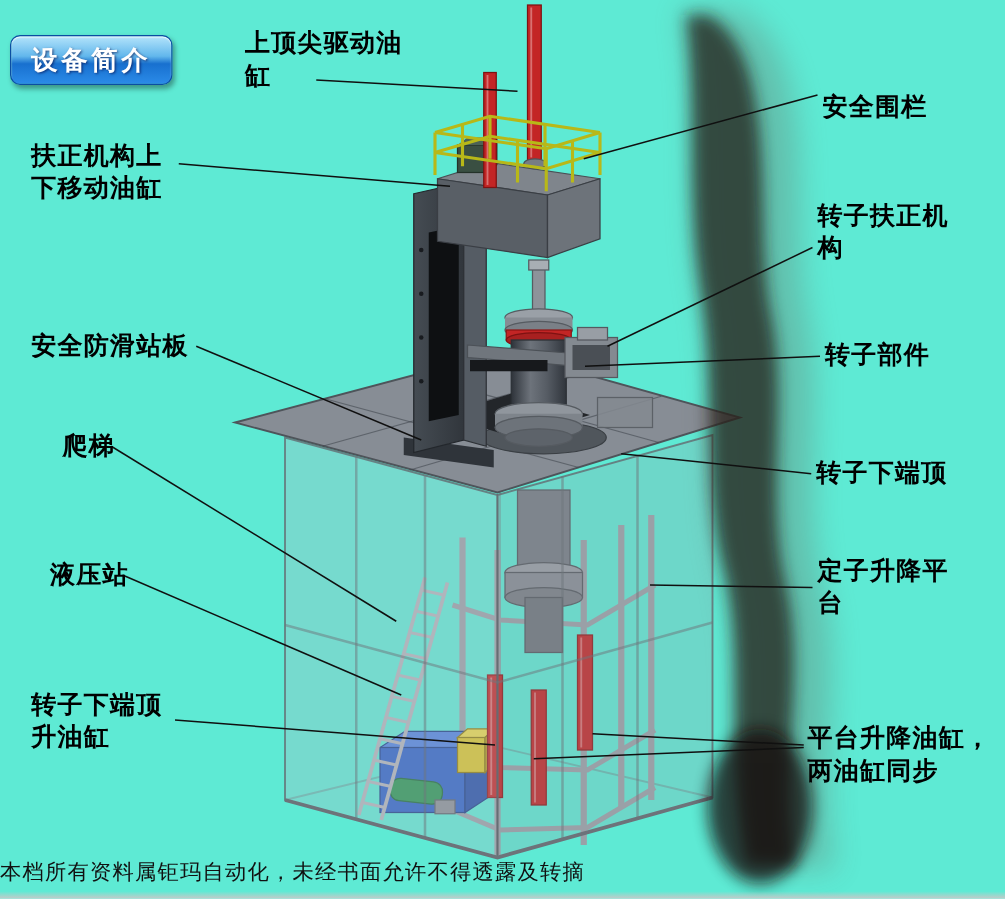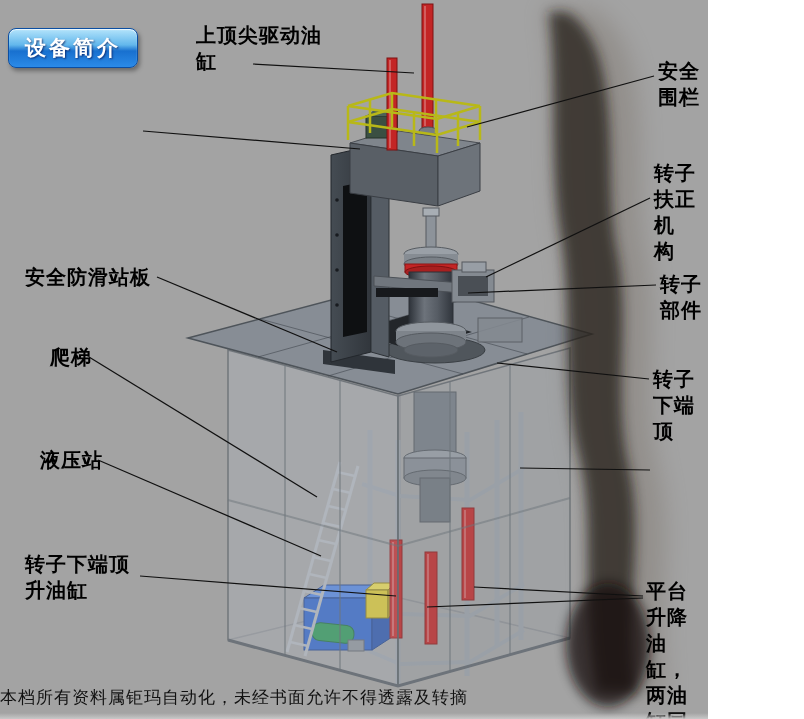--- a/index.html
+++ b/index.html
@@ -1,17 +1,17 @@
 <!DOCTYPE html>
 <html><head>
 <meta charset="utf-8">
 <style>
   html,body { margin:0; padding:0; }
   body { width:804px; height:719px; background:#fff; font-family:"Liberation Sans", sans-serif; }
-  .slide { position:relative; width:708px; height:719px; background:#a3a3a3; overflow:hidden; }
+  .slide { position:relative; width:804px; height:719px; background:#5eead4; overflow:hidden; }
   svg.art { position:absolute; left:0; top:0; }
   .label { position:absolute; font-size:20px; line-height:1.3; color:#000; white-space:pre-line; letter-spacing:1px;font-weight:bold; }
   .badge { position:absolute; left:8px; top:28px; width:128px; height:38px; border-radius:8px;
            background:linear-gradient(180deg,#b4e4fb 0%,#62b7ec 42%,#1870cf 58%,#2b8be8 100%);
            border:1px solid #0b4ea2;
            box-shadow:2px 3px 4px rgba(0,0,0,0.35), inset 0 1px 1px rgba(255,255,255,0.8);
            display:flex; align-items:center; justify-content:center; }
   .badge span { color:#fff; font-weight:bold; font-size:21px; letter-spacing:3px; text-shadow:1px 1px 2px rgba(0,0,60,0.6); }
   .footer { position:absolute; left:0; right:0; top:686px; font-size:17px; color:#111;
             font-family:"Liberation Serif", serif; letter-spacing:1px; }
@@ -222,28 +222,32 @@
       <line x1="643" y1="598" x2="427" y2="607"></line>
     </g>
   </svg>
 
   <div class="badge">
     <span>设备简介</span>
   </div>
 
   <div class="label" style="left:196px;top:22px">上顶尖驱动油
 缸</div>
-  <div class="label" style="left:658px;top:58px">安全围栏</div>
+  <div class="label" style="left:658px;top:73px">安全围栏</div>
+  <div class="label" style="left:25px;top:112px">扶正机构上
+下移动油缸</div>
   <div class="label" style="left:654px;top:160px">转子扶正机
 构</div>
   <div class="label" style="left:25px;top:264px">安全防滑站板</div>
   <div class="label" style="left:660px;top:271px">转子部件</div>
   <div class="label" style="left:50px;top:344px">爬梯</div>
   <div class="label" style="left:653px;top:366px">转子下端顶</div>
   <div class="label" style="left:40px;top:447px">液压站</div>
+  <div class="label" style="left:654px;top:444px">定子升降平
+台</div>
   <div class="label" style="left:646px;top:578px">平台升降油缸，
 两油缸同步</div>
   <div class="label" style="left:25px;top:551px">转子下端顶
 升油缸</div>
 
   <div class="footer">本档所有资料属钜玛自动化，未经书面允许不得透露及转摘</div>
   <div class="bottom-strip"></div>
 </div>
 
 </body></html>

